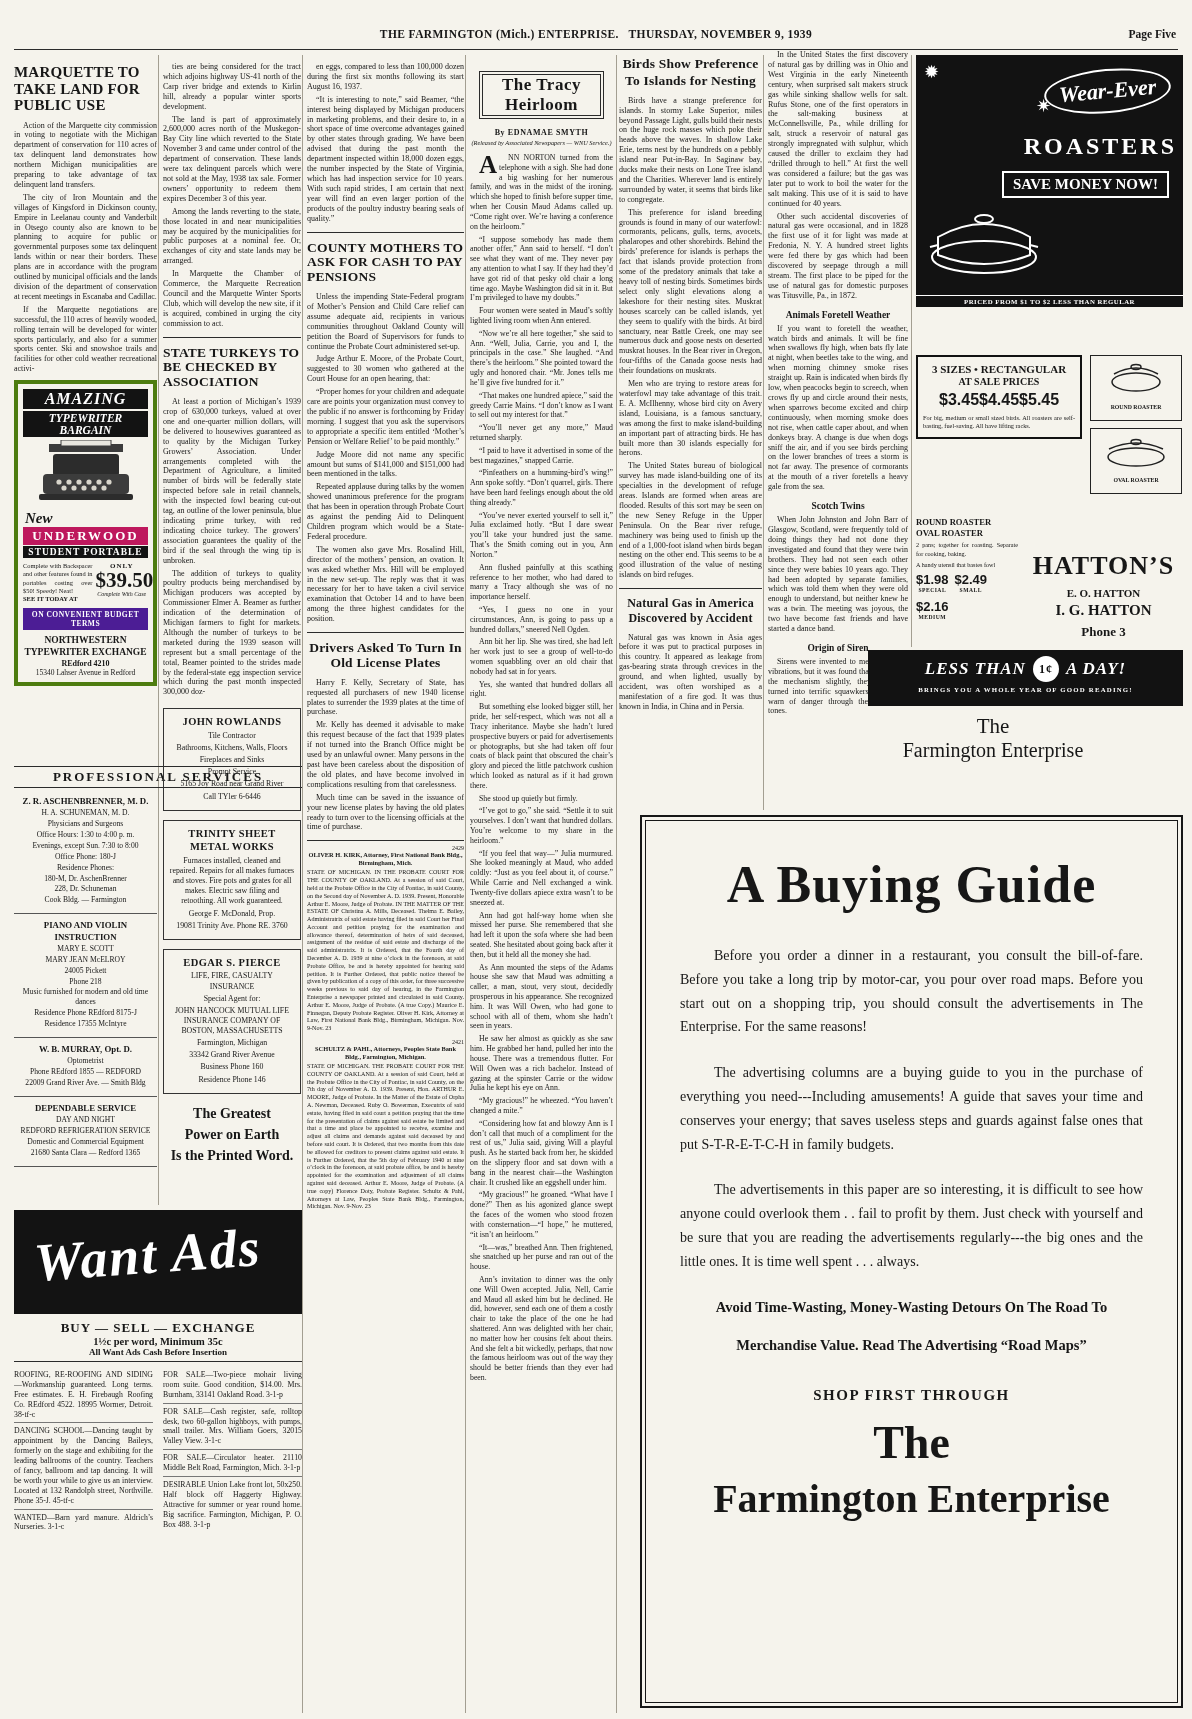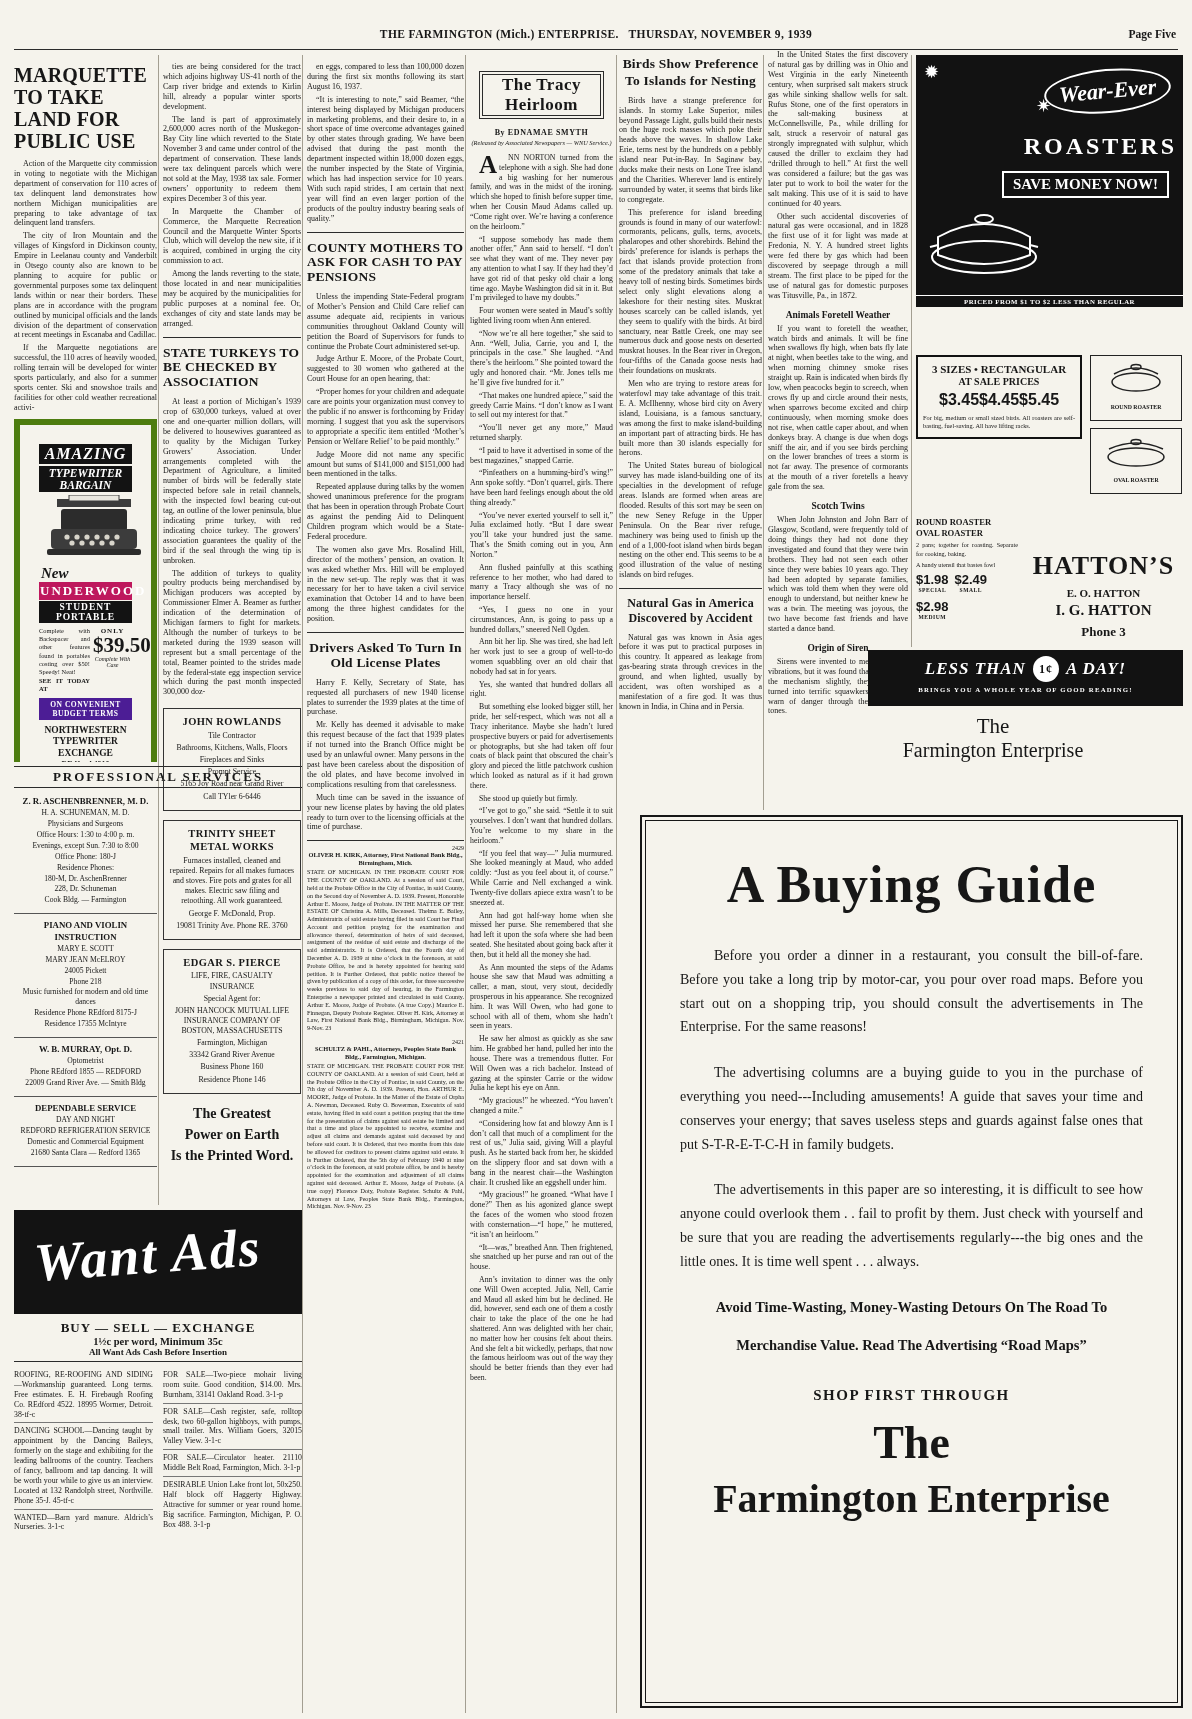--- a/index.html
+++ b/index.html
@@ -7,40 +7,40 @@
         font-family:"Liberation Serif","DejaVu Serif",serif;overflow:hidden;}
   .vrule{position:absolute;width:1px;background:#a39e91;}
   .hrule{position:absolute;height:1px;background:#2b2b2b;}
 
   
   #masthead{position:absolute;top:28px;left:14px;right:14px;font-weight:bold;font-size:11.5px;}
   #masthead .center{text-align:center;letter-spacing:.4px;}
   #masthead .page-no{position:absolute;right:2px;top:0;}
 
   .col{position:absolute;overflow:hidden;}
-  .headline{font-weight:bold;font-size:20px;line-height:1.1;margin:2px 0 7px;letter-spacing:.2px;}
+  .headline{font-weight:bold;font-size:15px;line-height:1.1;margin:2px 0 7px;letter-spacing:.2px;}
   .headline.md{font-size:13.5px;}
   .headline.ctr{text-align:center;}
   .body p{margin:0 0 3px;text-indent:9px;font-size:8px;line-height:1.24;text-align:justify;}
   .subhead{font-weight:bold;font-size:9.5px;text-align:center;margin:9px 0 4px;}
   .sep{border-top:1px solid #2b2b2b;margin:8px 0 8px;}
 
   
   #prof-header{position:absolute;left:14px;top:766px;width:288px;text-align:center;font-weight:bold;
                font-size:13px;letter-spacing:2px;border-top:1px solid #2b2b2b;border-bottom:1px solid #2b2b2b;padding:2px 0;}
   .pro{border-bottom:1px solid #555;padding:6px 2px 7px;}
   .pro p{margin:0 0 1px;text-align:center;font-size:7.6px;line-height:1.3;}
   .pro p:first-child{font-weight:bold;font-size:8.8px;}
   .adbox{border:1px solid #333;padding:6px 5px;margin:0 0 9px;}
   .adbox p{margin:0 0 2px;text-align:center;font-size:7.8px;line-height:1.3;}
   .adbox p:first-child{font-weight:bold;font-size:10.5px;letter-spacing:.4px;}
   .printedword p{margin:0;text-align:center;font-weight:bold;font-size:14px;line-height:1.5;}
 
   
-  .tw-ad{border:6px solid #4d7c0f;padding:19px;margin-top:6px;}
+  .tw-ad{border:4px solid #4d7c0f;padding:5px;margin-top:6px;}
   .tw-band{background:#131313;color:#fff;text-align:center;font-weight:bold;font-style:italic;padding:1px 2px;margin-bottom:2px;}
   .tw-band.b1{font-size:16px;letter-spacing:1px;}
   .tw-band.b2{font-size:11.5px;}
   .tw-img{text-align:center;margin:3px 0;}
   .tw-new{font-style:italic;font-weight:bold;font-size:15px;margin:0 2px;}
   .tw-underwood{background:#be185d;color:#fff;font-weight:bold;text-align:center;font-size:13px;letter-spacing:2px;padding:1px;}
   .tw-model{background:#131313;color:#fff;font-weight:bold;text-align:center;font-size:9.5px;letter-spacing:1px;padding:1px;margin-top:1px;}
   .tw-row{display:flex;margin-top:4px;}
   .tw-feat{width:58%;font-size:6.4px;line-height:1.3;text-align:justify;padding-right:3px;}
   .tw-price-wrap{width:42%;text-align:center;}
@@ -262,22 +262,22 @@
           <p>FOR SALE—Circulator heater. 21110 Middle Belt Road, Farmington, Mich.  3-1-p</p>
           <p>DESIRABLE Union Lake front lot, 50x250. Half block off Haggerty Highway. Attractive for summer or year round home. Big sacrifice. Farmington, Michigan, P. O. Box 488.  3-1-p</p>
         </div>
     </div>
   </div>
 
   <div class="col" style="left:163px;top:62px;width:138px;height:1142px;">
     <div class="body">
         <p>ties are being considered for the tract which adjoins highway US-41 north of the Carp river bridge and extends to Kirlin hill, already a popular winter sports development.</p>
         <p>The land is part of approximately 2,600,000 acres north of the Muskegon-Bay City line which reverted to the State November 3 and came under control of the department of conservation. These lands were tax delinquent parcels which were not sold at the May, 1938 tax sale. Former owners’ opportunity to redeem them expires December 3 of this year.</p>
+        <p>Among the lands reverting to the state, those located in and near municipalities may be acquired by the municipalities for public purposes at a nominal fee. Or, exchanges of city and state lands may be arranged.</p>
         <p>In Marquette the Chamber of Commerce, the Marquette Recreation Council and the Marquette Winter Sports Club, which will develop the new site, if it is acquired, combined in urging the city commission to act.</p>
-        <p>Among the lands reverting to the state, those located in and near municipalities may be acquired by the municipalities for public purposes at a nominal fee. Or, exchanges of city and state lands may be arranged.</p>
       </div>
     <div class="sep"></div>
     <div class="headline md">STATE TURKEYS TO BE CHECKED BY ASSOCIATION</div>
     <div class="body">
         <p>At least a portion of Michigan’s 1939 crop of 630,000 turkeys, valued at over one and one-quarter million dollars, will be delivered to housewives guaranteed as to quality by the Michigan Turkey Growers’ Association. Under arrangements completed with the Department of Agriculture, a limited number of birds will be federally state inspected before sale in retail channels, with the inspected fowl bearing cut-out tag, an outline of the lower peninsula, blue indicating prime turkey, with red indicating choice turkey. The growers’ association guarantees the quality of the bird if the seal through the wing tip is unbroken.</p>
         <p>The addition of turkeys to quality poultry products being merchandised by Michigan producers was accepted by Commissioner Elmer A. Beamer as further indication of the determination of Michigan farmers to fight for markets. Although the number of turkeys to be marketed during the 1939 season will represent but a small percentage of the total, Beamer pointed to the strides made by the federal-state egg inspection service which during the past month inspected 300,000 doz-</p>
       </div>
     <div style="height:8px;"></div>
     <div class="adbox">
         <p>JOHN ROWLANDS</p>
@@ -471,21 +471,21 @@
       <div class="r-prices">
         <div class="r-p">
           <div class="r-v">$1.98</div>
           <div class="r-n">SPECIAL</div>
         </div>
         <div class="r-p">
           <div class="r-v">$2.49</div>
           <div class="r-n">SMALL</div>
         </div>
         <div class="r-p">
-          <div class="r-v">$2.98</div>
+          <div class="r-v">$2.16</div>
           <div class="r-n">MEDIUM</div>
         </div>
       </div>
     </div>
 
     <div class="hattons">
       <div class="hat-name">HATTON’S</div>
       <div class="hat-l1">E. O. HATTON</div>
       <div class="hat-l2">I. G. HATTON</div>
       <div class="hat-ph">Phone 3</div>

